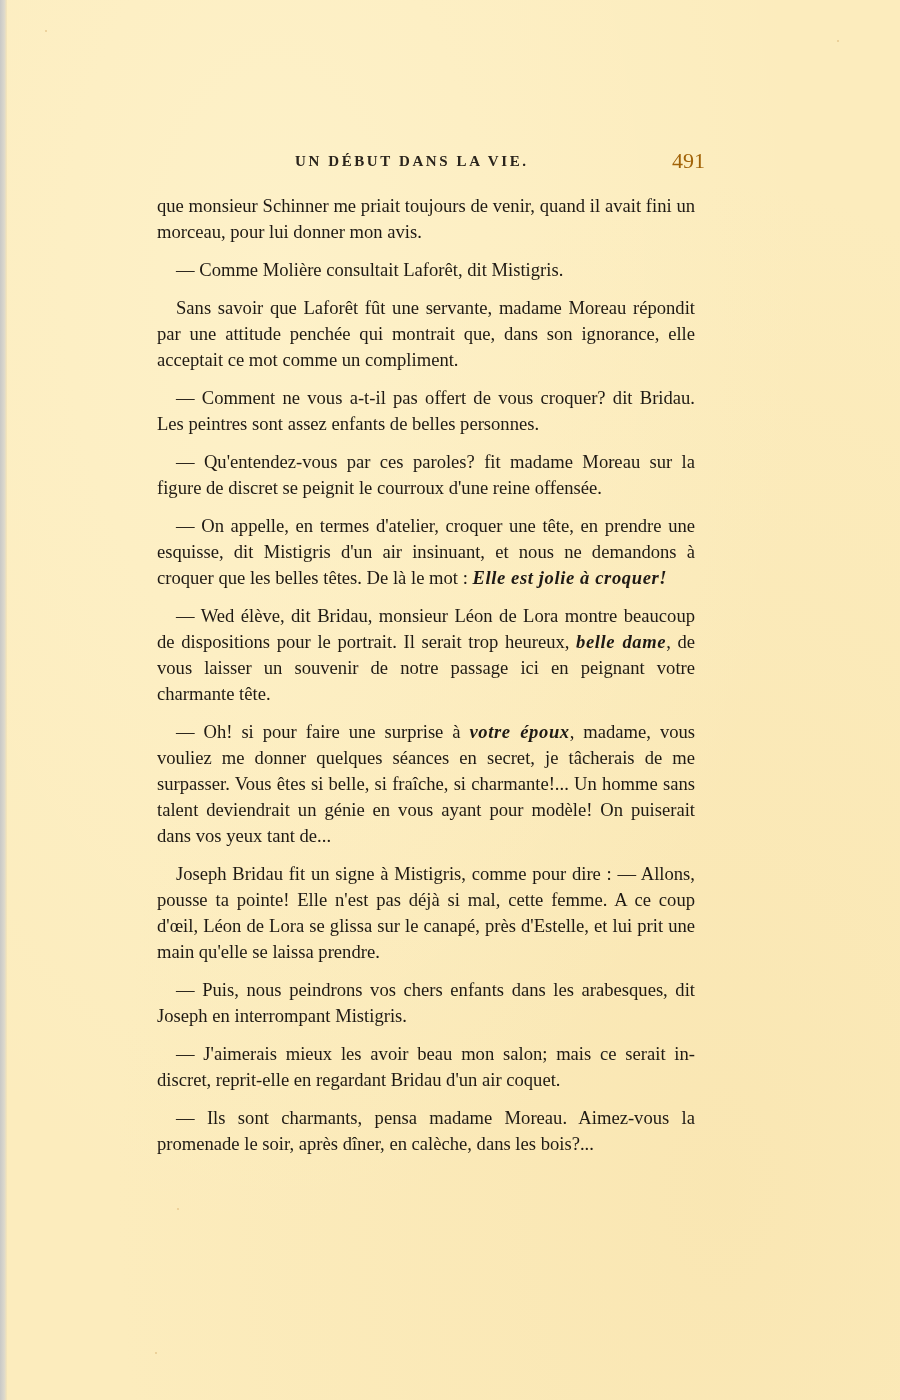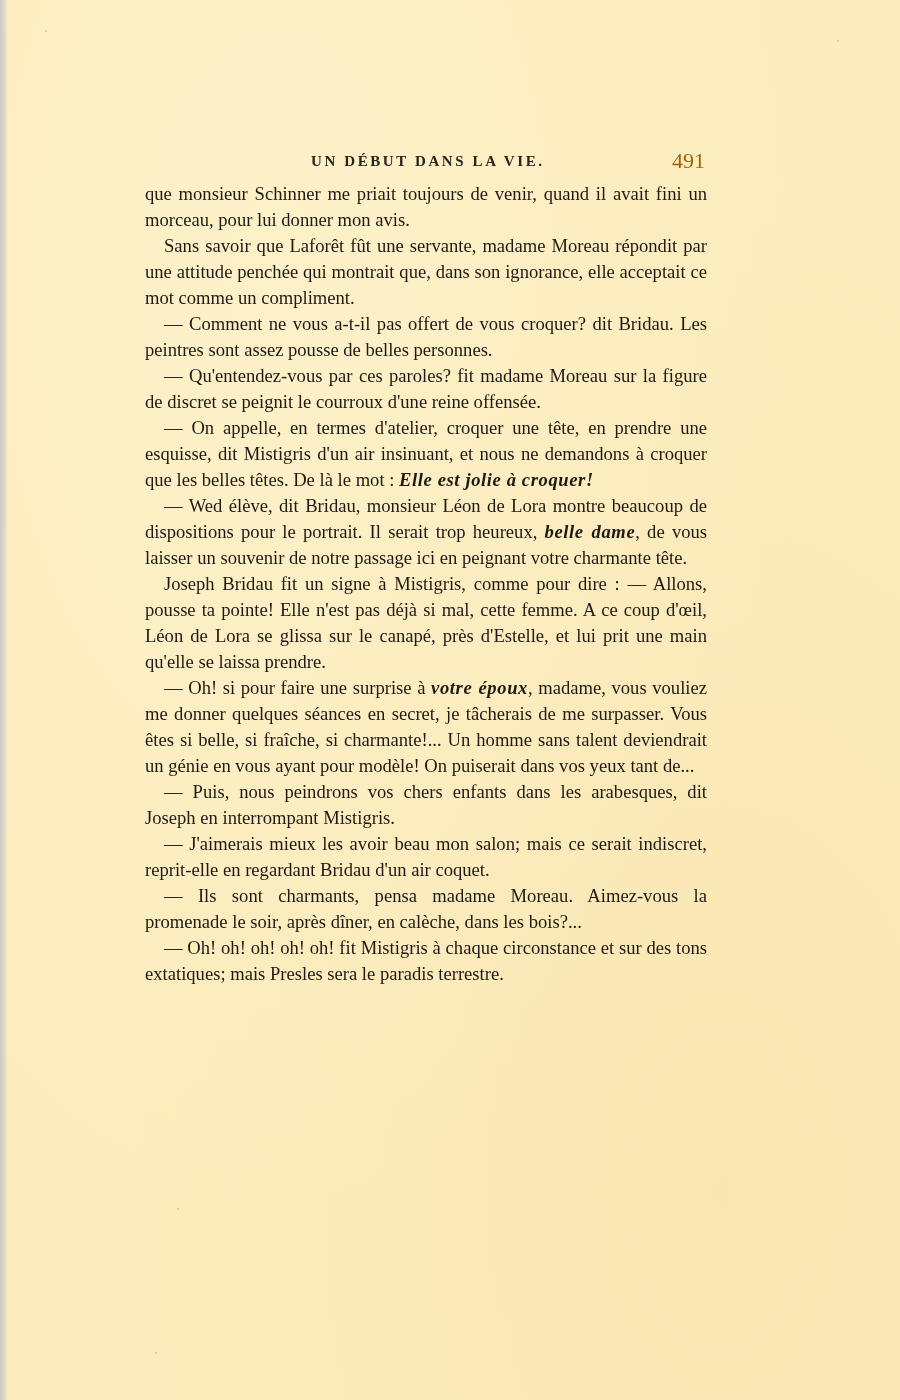--- a/index.html
+++ b/index.html
@@ -36,21 +36,21 @@
     }
     .running-head {
       position: absolute;
       top: 150px;
       left: 145px;
       width: 562px;
       height: 26px;
     }
     .running-title {
       position: absolute;
-      left: 166px;
+      left: 150px;
       top: 3px;
       font-size: 15px;
       letter-spacing: 2.6px;
       font-weight: bold;
       font-variant: small-caps;
       text-transform: uppercase;
       color: #2a241c;
     }
     .page-number {
       position: absolute;
@@ -63,21 +63,21 @@
       position: absolute;
       top: 181px;
       left: 145px;
       width: 562px;
       font-size: 18.6px;
       line-height: 26px;
       text-align: justify;
       hyphens: manual;
     }
     .body-text p {
-      margin: 0;
+      margin: 12px;
       text-indent: 19px;
     }
     .body-text p.noindent {
       text-indent: 0;
     }
     .body-text em {
       font-weight: bold;
       letter-spacing: 0.6px;
     }
     .speck {
@@ -101,24 +101,24 @@
   <div class="speck" style="left:830px;top:40px"></div>
 </div>
 
 <div class="running-head">
   <span class="running-title">UN DÉBUT DANS LA VIE.</span>
   <span class="page-number">491</span>
 </div>
 
 <div class="body-text" id="body-text">
     <p class="noindent"><span>que monsieur Schinner me priait toujours de venir, quand il avait fini un morceau, pour lui donner mon avis.</span></p>
+    <p><span>— Comme Molière consultait Laforêt, dit Mistigris.</span></p>
     <p><span>Sans savoir que Laforêt fût une servante, madame Moreau ré­pondit par une attitude penchée qui montrait que, dans son igno­rance, elle acceptait ce mot comme un compliment.</span></p>
-    <p><span>— Comment ne vous a-t-il pas offert de vous croquer? dit Bri­dau. Les peintres sont assez pousse de belles personnes.</span></p>
+    <p><span>— Comment ne vous a-t-il pas offert de vous croquer? dit Bri­dau. Les peintres sont assez enfants de belles personnes.</span></p>
     <p><span>— Qu'entendez-vous par ces paroles? fit madame Moreau sur la figure de discret se peignit le courroux d'une reine offensée.</span></p>
     <p><span>— On appelle, en termes d'atelier, croquer une tête, en prendre une esquisse, dit Mistigris d'un air insinuant, et nous ne deman­dons à croquer que les belles têtes. De là le mot : </span><em>Elle est jolie à croquer!</em></p>
     <p><span>— Wed élève, dit Bridau, monsieur Léon de Lora montre beau­coup de dispositions pour le portrait. Il serait trop heureux, </span><em>belle dame</em><span>, de vous laisser un souvenir de notre passage ici en peignant votre charmante tête.</span></p>
+    <p><span>— Oh! si pour faire une surprise à </span><em>votre époux</em><span>, madame, vous vouliez me donner quelques séances en secret, je tâcherais de me surpasser. Vous êtes si belle, si fraîche, si charmante!... Un homme sans talent deviendrait un génie en vous ayant pour modèle! On puiserait dans vos yeux tant de...</span></p>
     <p><span>Joseph Bridau fit un signe à Mistigris, comme pour dire : — Allons, pousse ta pointe! Elle n'est pas déjà si mal, cette femme. A ce coup d'œil, Léon de Lora se glissa sur le canapé, près d'Es­telle, et lui prit une main qu'elle se laissa prendre.</span></p>
-    <p><span>— Oh! si pour faire une surprise à </span><em>votre époux</em><span>, madame, vous vouliez me donner quelques séances en secret, je tâcherais de me surpasser. Vous êtes si belle, si fraîche, si charmante!... Un homme sans talent deviendrait un génie en vous ayant pour modèle! On puiserait dans vos yeux tant de...</span></p>
     <p><span>— Puis, nous peindrons vos chers enfants dans les arabesques, dit Joseph en interrompant Mistigris.</span></p>
     <p><span>— J'aimerais mieux les avoir beau mon salon; mais ce serait in­discret, reprit-elle en regardant Bridau d'un air coquet.</span></p>
     <p><span>— Ils sont charmants, pensa madame Moreau. Aimez-vous la promenade le soir, après dîner, en calèche, dans les bois?...</span></p>
-    <p><span>— Oh! oh! oh! oh! oh! fit Mistigris à chaque circonstance et sur des tons extatiques; mais Presles sera le paradis terrestre.</span></p>
   </div>
 
 </body></html>

